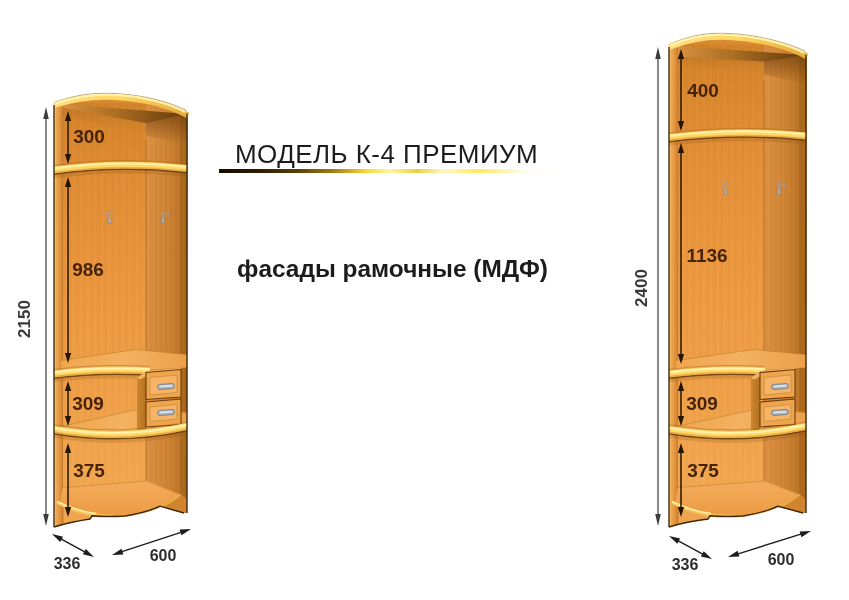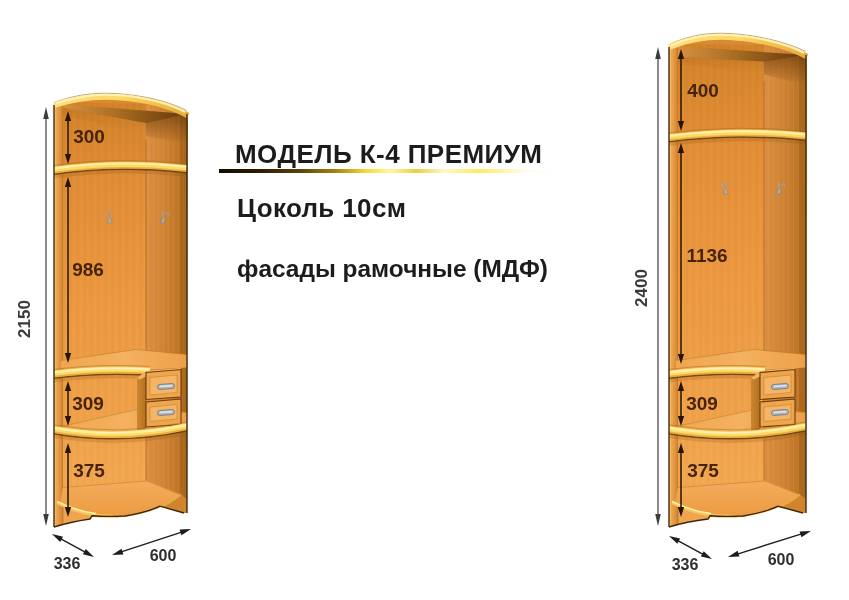--- a/index.html
+++ b/index.html
@@ -1,18 +1,18 @@
 <!DOCTYPE html>
 <html><head>
 <meta charset="utf-8">
 <style>
 html,body{margin:0;padding:0;background:#ffffff;width:849px;height:600px;overflow:hidden;}
 .page{position:relative;width:849px;height:600px;font-family:"Liberation Sans",sans-serif;}
 .svgwrap{position:absolute;left:0;top:0;}
-.title{position:absolute;left:235px;top:138.5px;font-size:26px;font-weight:bold;color:#1c1c1c;white-space:nowrap;letter-spacing:0.45px;}
+.title{position:absolute;left:235px;top:138.5px;font-size:26px;font-weight:normal;color:#1c1c1c;white-space:nowrap;letter-spacing:0.45px;}
 .rule{position:absolute;left:219px;top:168.5px;width:341px;height:4.5px;
 background:linear-gradient(to right,#140b00 0%,#2e1c02 12%,#5e4408 24%,#a87f14 34%,#f7d835 43%,#fff7a0 50%,#ecd042 58%,#fff8c8 66%,#ffe960 76%,#fffdf0 90%,#ffffff 100%);}
 .sub1{position:absolute;left:237px;top:193px;font-size:26px;font-weight:bold;color:#1c1c1c;white-space:nowrap;letter-spacing:0.35px;}
 .sub2{position:absolute;left:237px;top:255px;font-size:24px;font-weight:bold;color:#1c1c1c;white-space:nowrap;transform:scaleX(1.018);transform-origin:0 0;}
 </style>
 </head>
 <body>
 <div class="page">
 
 <div class="svgwrap">
@@ -363,16 +363,15 @@
 <polygon points="811,531 801.4,537.2 799.6,531.4" fill="#1d1d1d"></polygon>
 
 <text x="781" y="565" font-size="16" font-weight="bold" fill="#2e2e2e" text-anchor="middle" font-family="Liberation Sans, sans-serif">600</text>
 </svg>
 </div>
 
 <div class="title">МОДЕЛЬ К-4 ПРЕМИУМ</div>
 
 <div class="rule"></div>
 
-<div class="sub1">Цоколь 10см</div>
 
 <div class="sub2">фасады рамочные (МДФ)</div>
 </div>
 
 </body></html>

